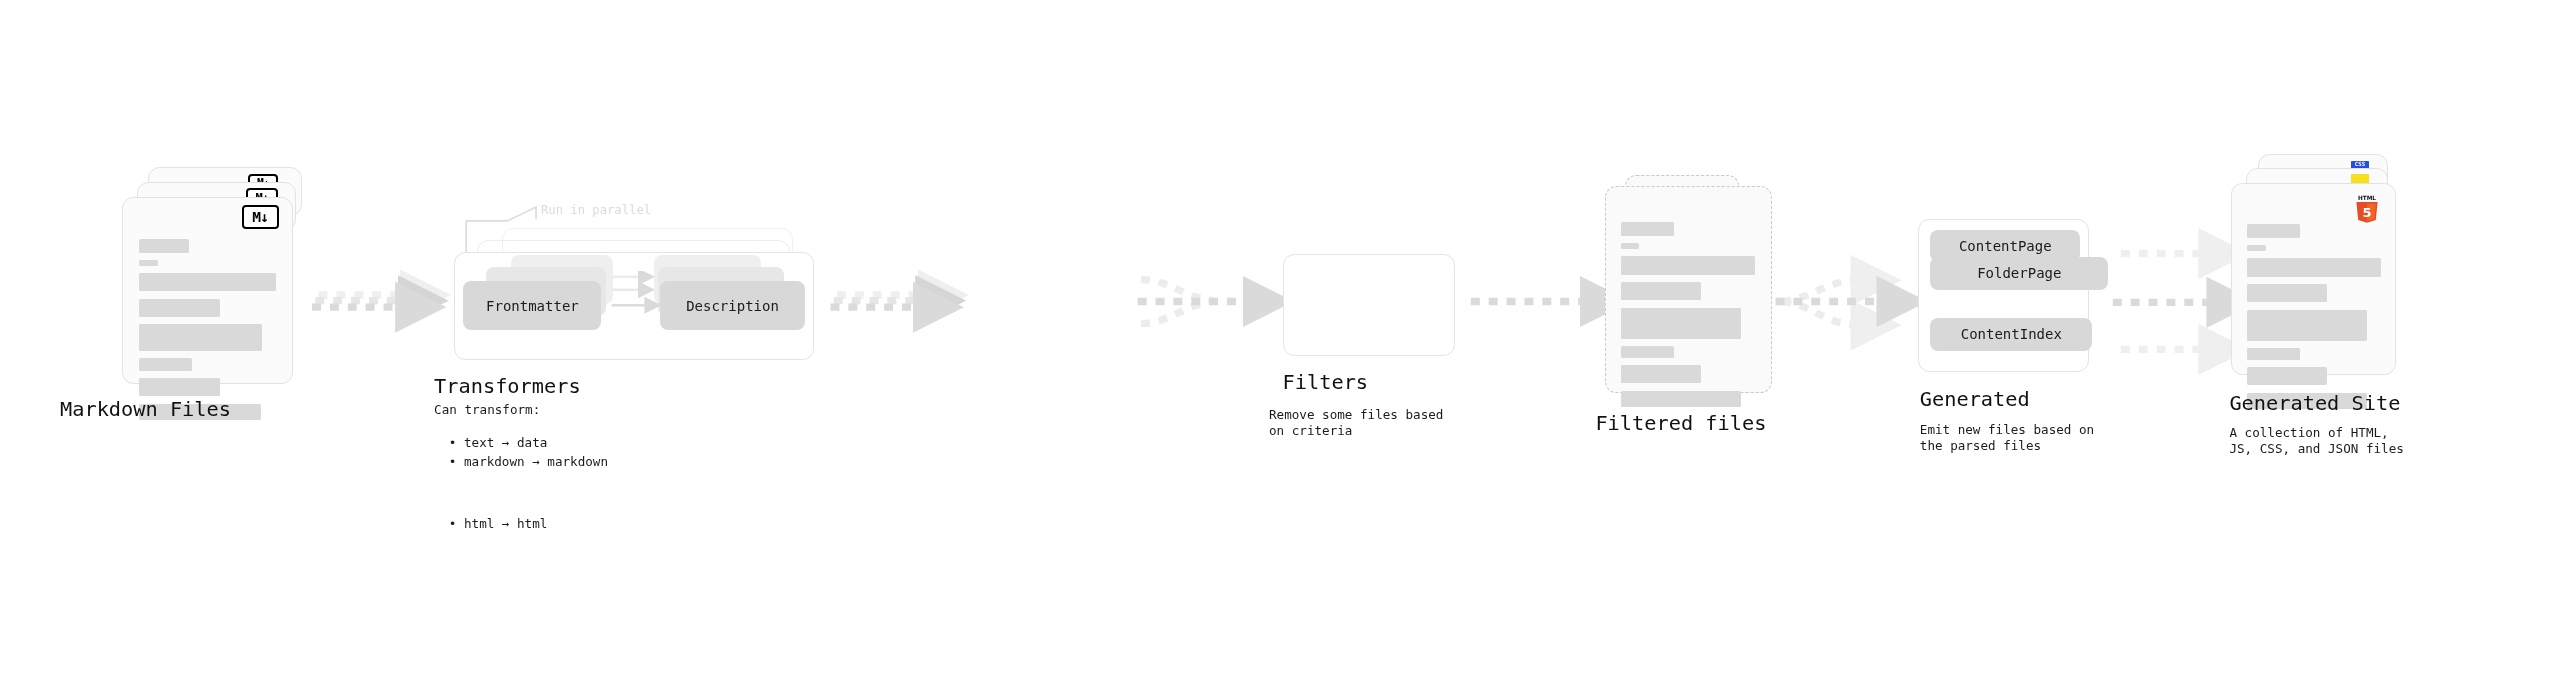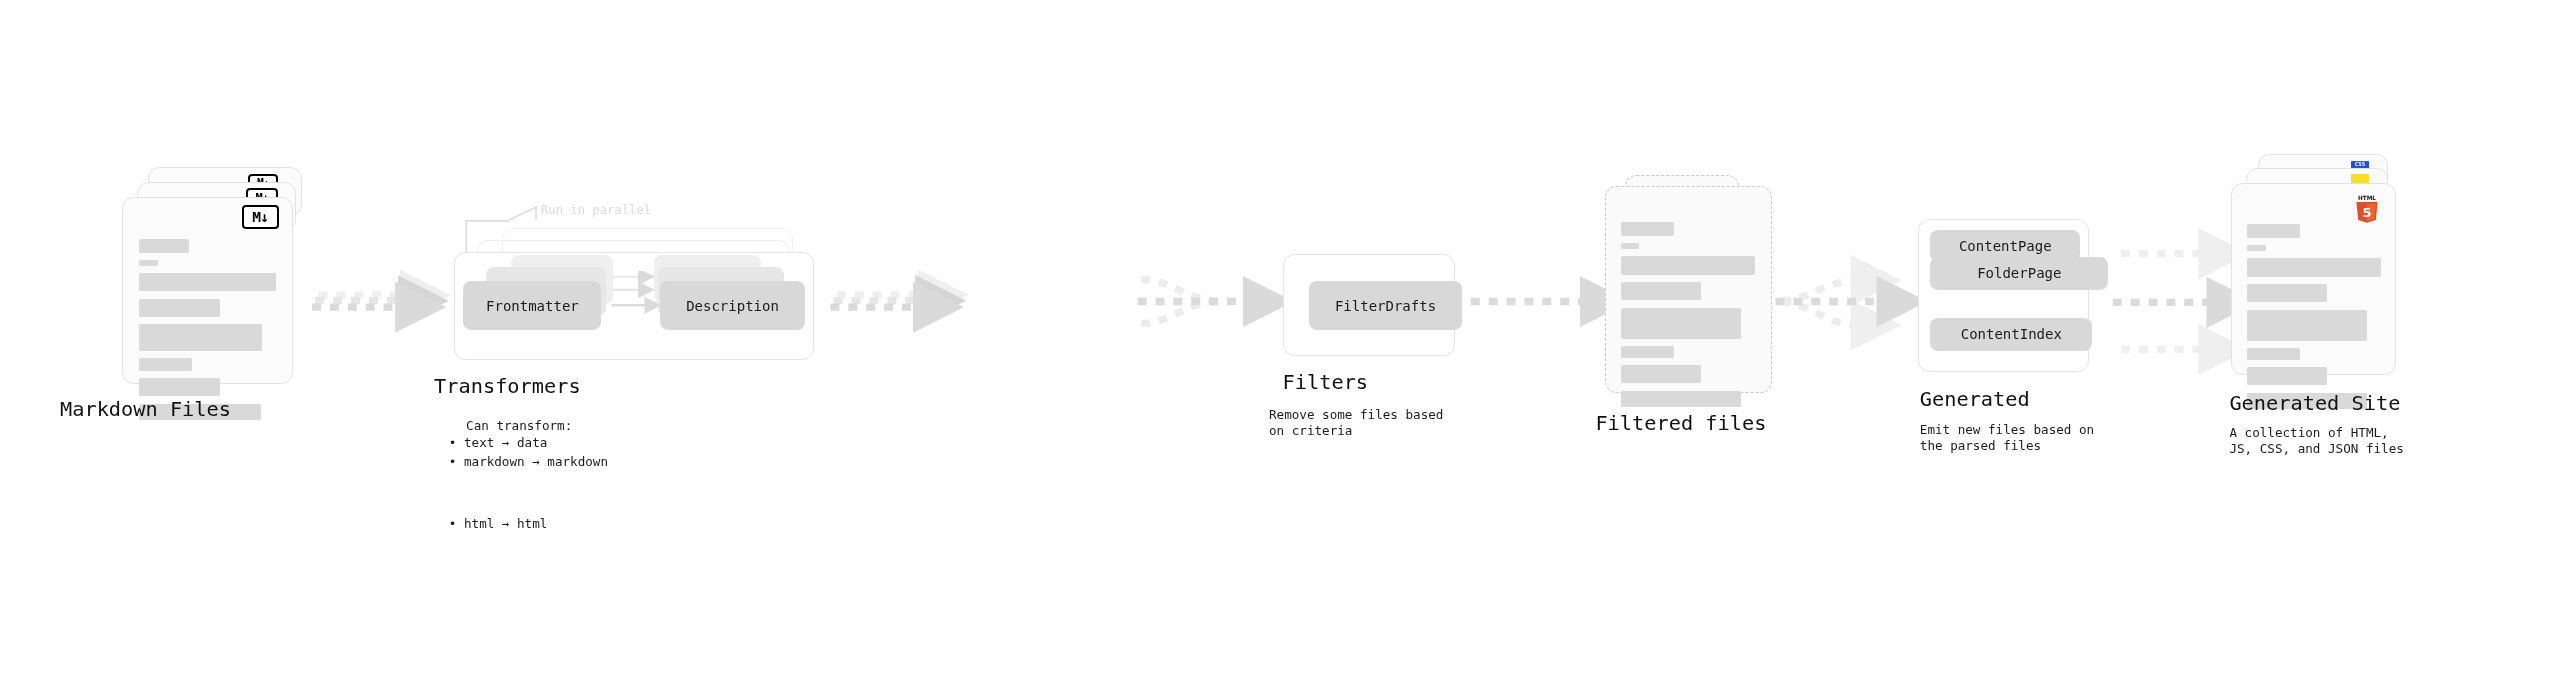--- a/index.html
+++ b/index.html
@@ -190,31 +190,30 @@
     <svg width="73" height="49" style="position:absolute;left:171px;top:88px;" viewBox="0 0 90 60">
       <line x1="2" y1="7" x2="38" y2="7" stroke="#ececec" stroke-width="3" marker-end="url(#ah)"></line>
       <line x1="2" y1="23" x2="38" y2="23" stroke="#e8e8e8" stroke-width="3" marker-end="url(#ah)"></line>
       <line x1="2" y1="42" x2="46" y2="42" stroke="#dbdbdb" stroke-width="3" marker-end="url(#ah)"></line>
     </svg>
 
     <div class="pill" style="left:24.4px;top:98px;width:138px;height:49px;">Frontmatter</div>
     <div class="pill" style="left:221px;top:98px;width:145px;height:49px;">Description</div>
 
     <div class="title" style="left:-4.9px;top:191px;">Transformers</div>
-    <div class="sub" style="left:-4.9px;top:235px;margin-left:32px;">Can transform:</div>
+    <div class="sub" style="left:-4.9px;top:219px;">Can transform:</div>
     <div class="sub" style="left:9.8px;top:252px;">• text → data</div>
     <div class="sub" style="left:9.8px;top:271px;">• markdown → markdown</div>
     <div class="sub" style="left:9.8px;top:289px;margin-top:44px;">• html → html</div>
   </div>
 
 
   <div class="node" style="left:1268px;top:244px;width:276px;height:244px;">
 
     <div class="box" style="left:14.6px;top:9.8px;width:172px;height:102px;"></div>
-    <div class="pill" style="left:41px;top:37px;width:153px;height:49px;">FilterDrafts</div>
 
     <div class="title" style="left:14.6px;top:126px;">Filters</div>
     <div class="sub" style="left:1px;top:163px;">Remove some files based
 on criteria</div>
   </div>
 
   <div class="node" style="left:1597px;top:175px;width:211px;height:325px;">
 
     <div class="card dashed" style="left:28.4px;top:0px;width:114px;height:41px;"></div>
     <div class="card dashed" style="left:8.1px;top:11.4px;width:167px;height:207px;"></div>

